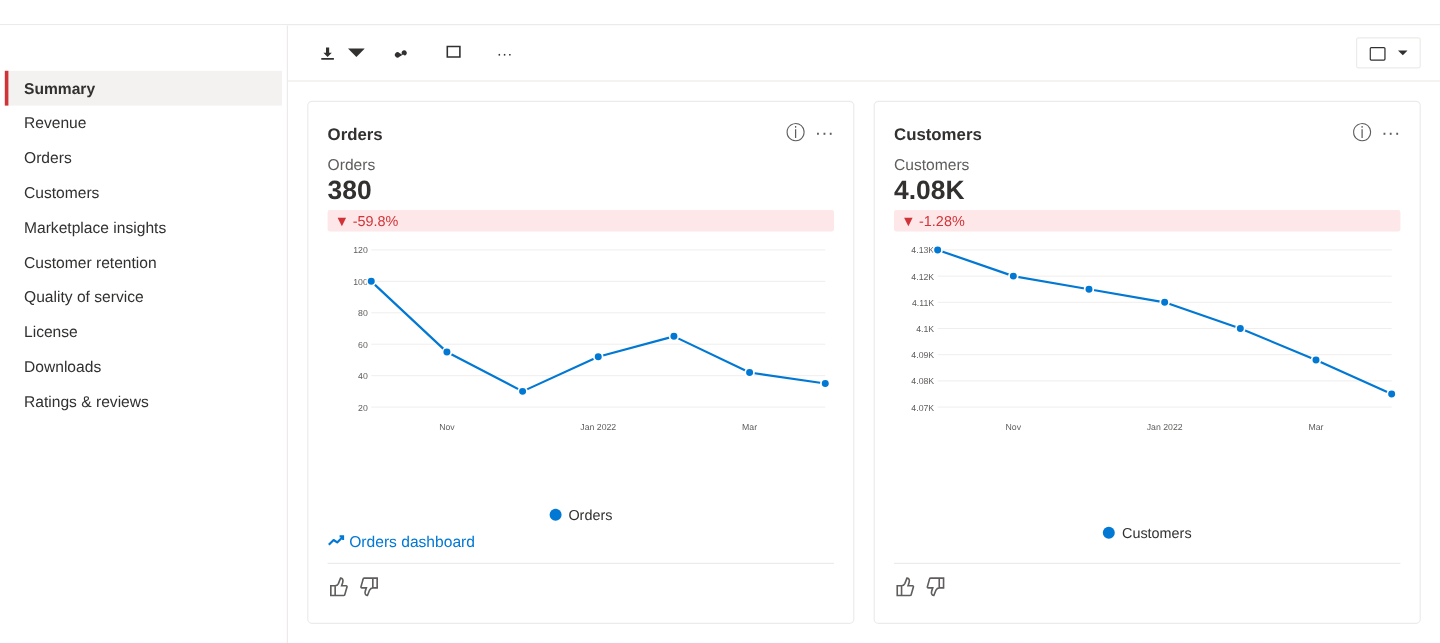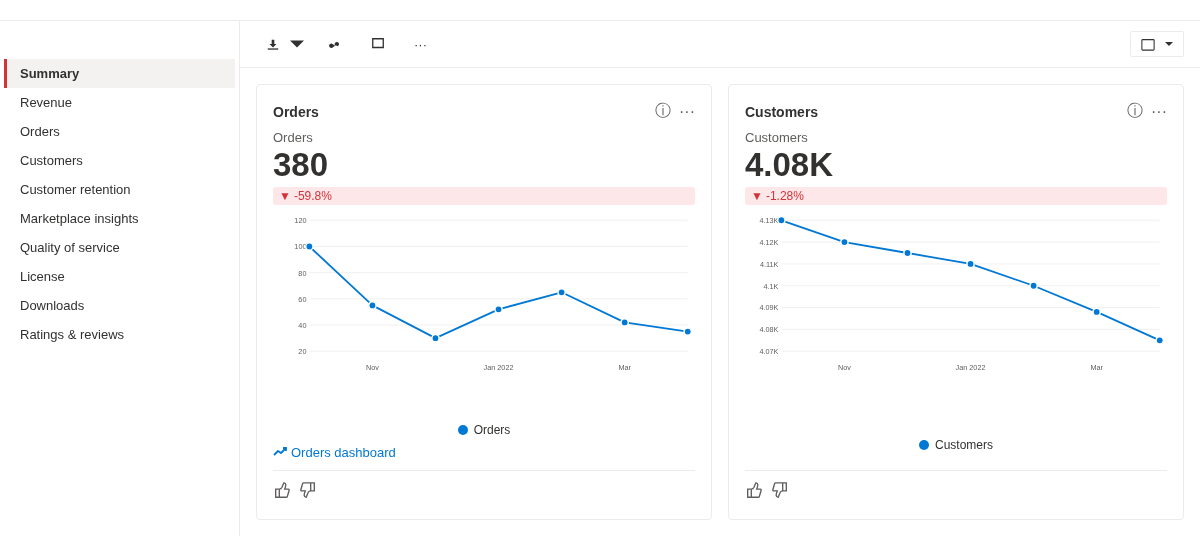--- a/index.html
+++ b/index.html
@@ -35,21 +35,21 @@
     
     .dashboard-grid { display: grid; grid-template-columns: 1fr 1fr; gap: 16px; padding: 16px; overflow-y: auto; flex: 1; }
 
     
     .card { background: #fff; border: 1px solid #edebe9; border-radius: 4px; padding: 16px; display: flex; flex-direction: column; min-height: 380px; }
     .card-header { display: flex; align-items: center; justify-content: space-between; margin-bottom: 8px; }
     .card-title { font-size: 14px; font-weight: 600; color: #323130; }
     .card-header-actions { display: flex; align-items: center; gap: 8px; }
     .card-icon-btn { color: #605e5c; cursor: pointer; background: none; border: none; font-size: 16px; }
     .card-metric-label { font-size: 13px; color: #605e5c; margin-bottom: 2px; }
-    .card-metric-value { font-size: 33px; font-weight: 700; color: #323130; line-height: 1.1; }
+    .card-metric-value { font-size: 22px; font-weight: 700; color: #323130; line-height: 1.1; }
     .card-metric-change { display: inline-flex; align-items: center; gap: 3px; font-size: 12px; color: #d13438; background: #fde7e9; padding: 2px 6px; border-radius: 2px; margin-top: 4px; margin-bottom: 8px; }
     .chart-area { flex: 1; position: relative; }
     .card-footer { margin-top: 8px; }
     .card-dashboard-link { color: #0078d4; font-size: 13px; cursor: pointer; text-decoration: none; display: flex; gap: 4px; }
     .card-footer-actions { display: flex; align-items: center; gap: 8px; margin-top: 10px; padding-top: 10px; border-top: 1px solid #edebe9; }
     .thumb-btn { background: none; border: none; cursor: pointer; color: #605e5c; font-size: 16px; }
 
     
     .chart-legend { display: flex; align-items: center; justify-content: center; gap: 6px; font-size: 12px; color: #323130; margin-top: 4px; }
     .legend-dot { width: 10px; height: 10px; border-radius: 50%; background: #0078d4; display: inline-block; }
@@ -70,22 +70,22 @@
   <div class="main-layout">
 
     <nav class="sidebar">
       <div class="sidebar-overview"></div>
       <div class="sidebar-section-label"></div>
       <div id="sidebar-items-container">
           <div class="sidebar-item active">Summary</div>
           <div class="sidebar-item">Revenue</div>
           <div class="sidebar-item">Orders</div>
           <div class="sidebar-item">Customers</div>
+          <div class="sidebar-item">Marketplace insights</div>
           <div class="sidebar-item">Customer retention</div>
-          <div class="sidebar-item">Marketplace insights</div>
           <div class="sidebar-item">Quality of service</div>
           <div class="sidebar-item">License</div>
           <div class="sidebar-item">Downloads</div>
           <div class="sidebar-item">Ratings &amp; reviews</div>
         </div>
     </nav>
 
     <div class="content-area">
 
       <div class="toolbar">

